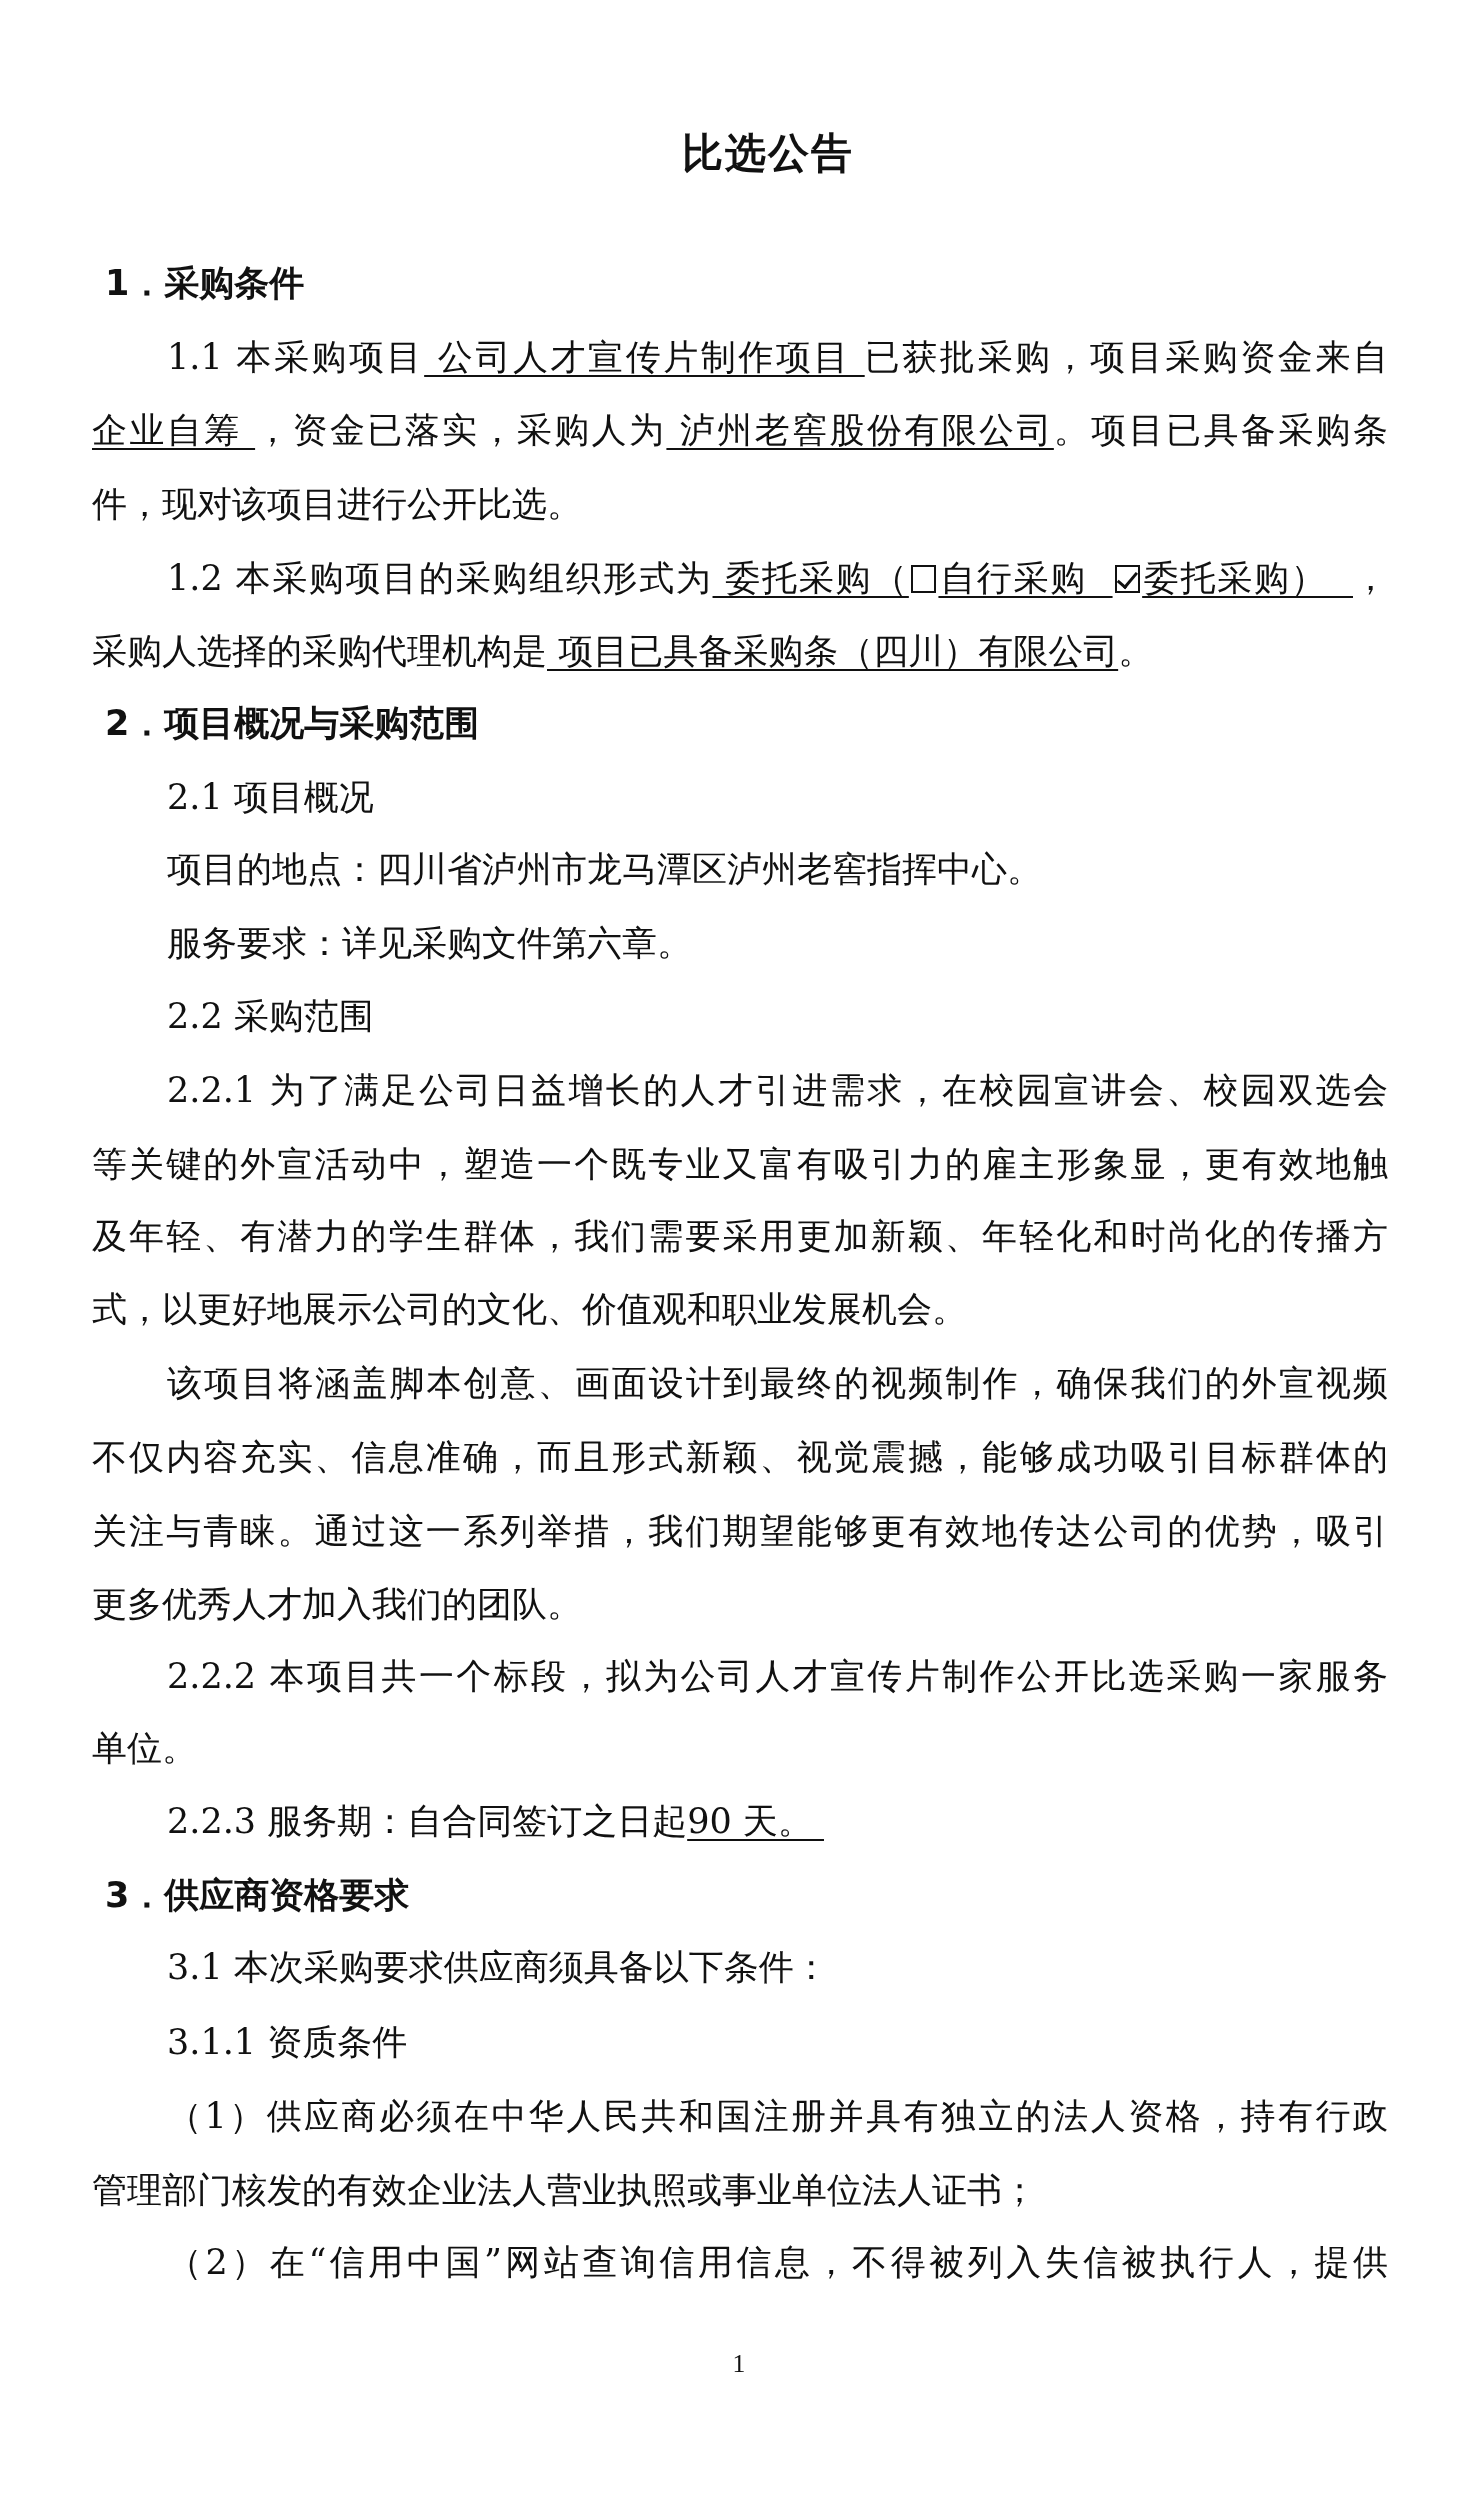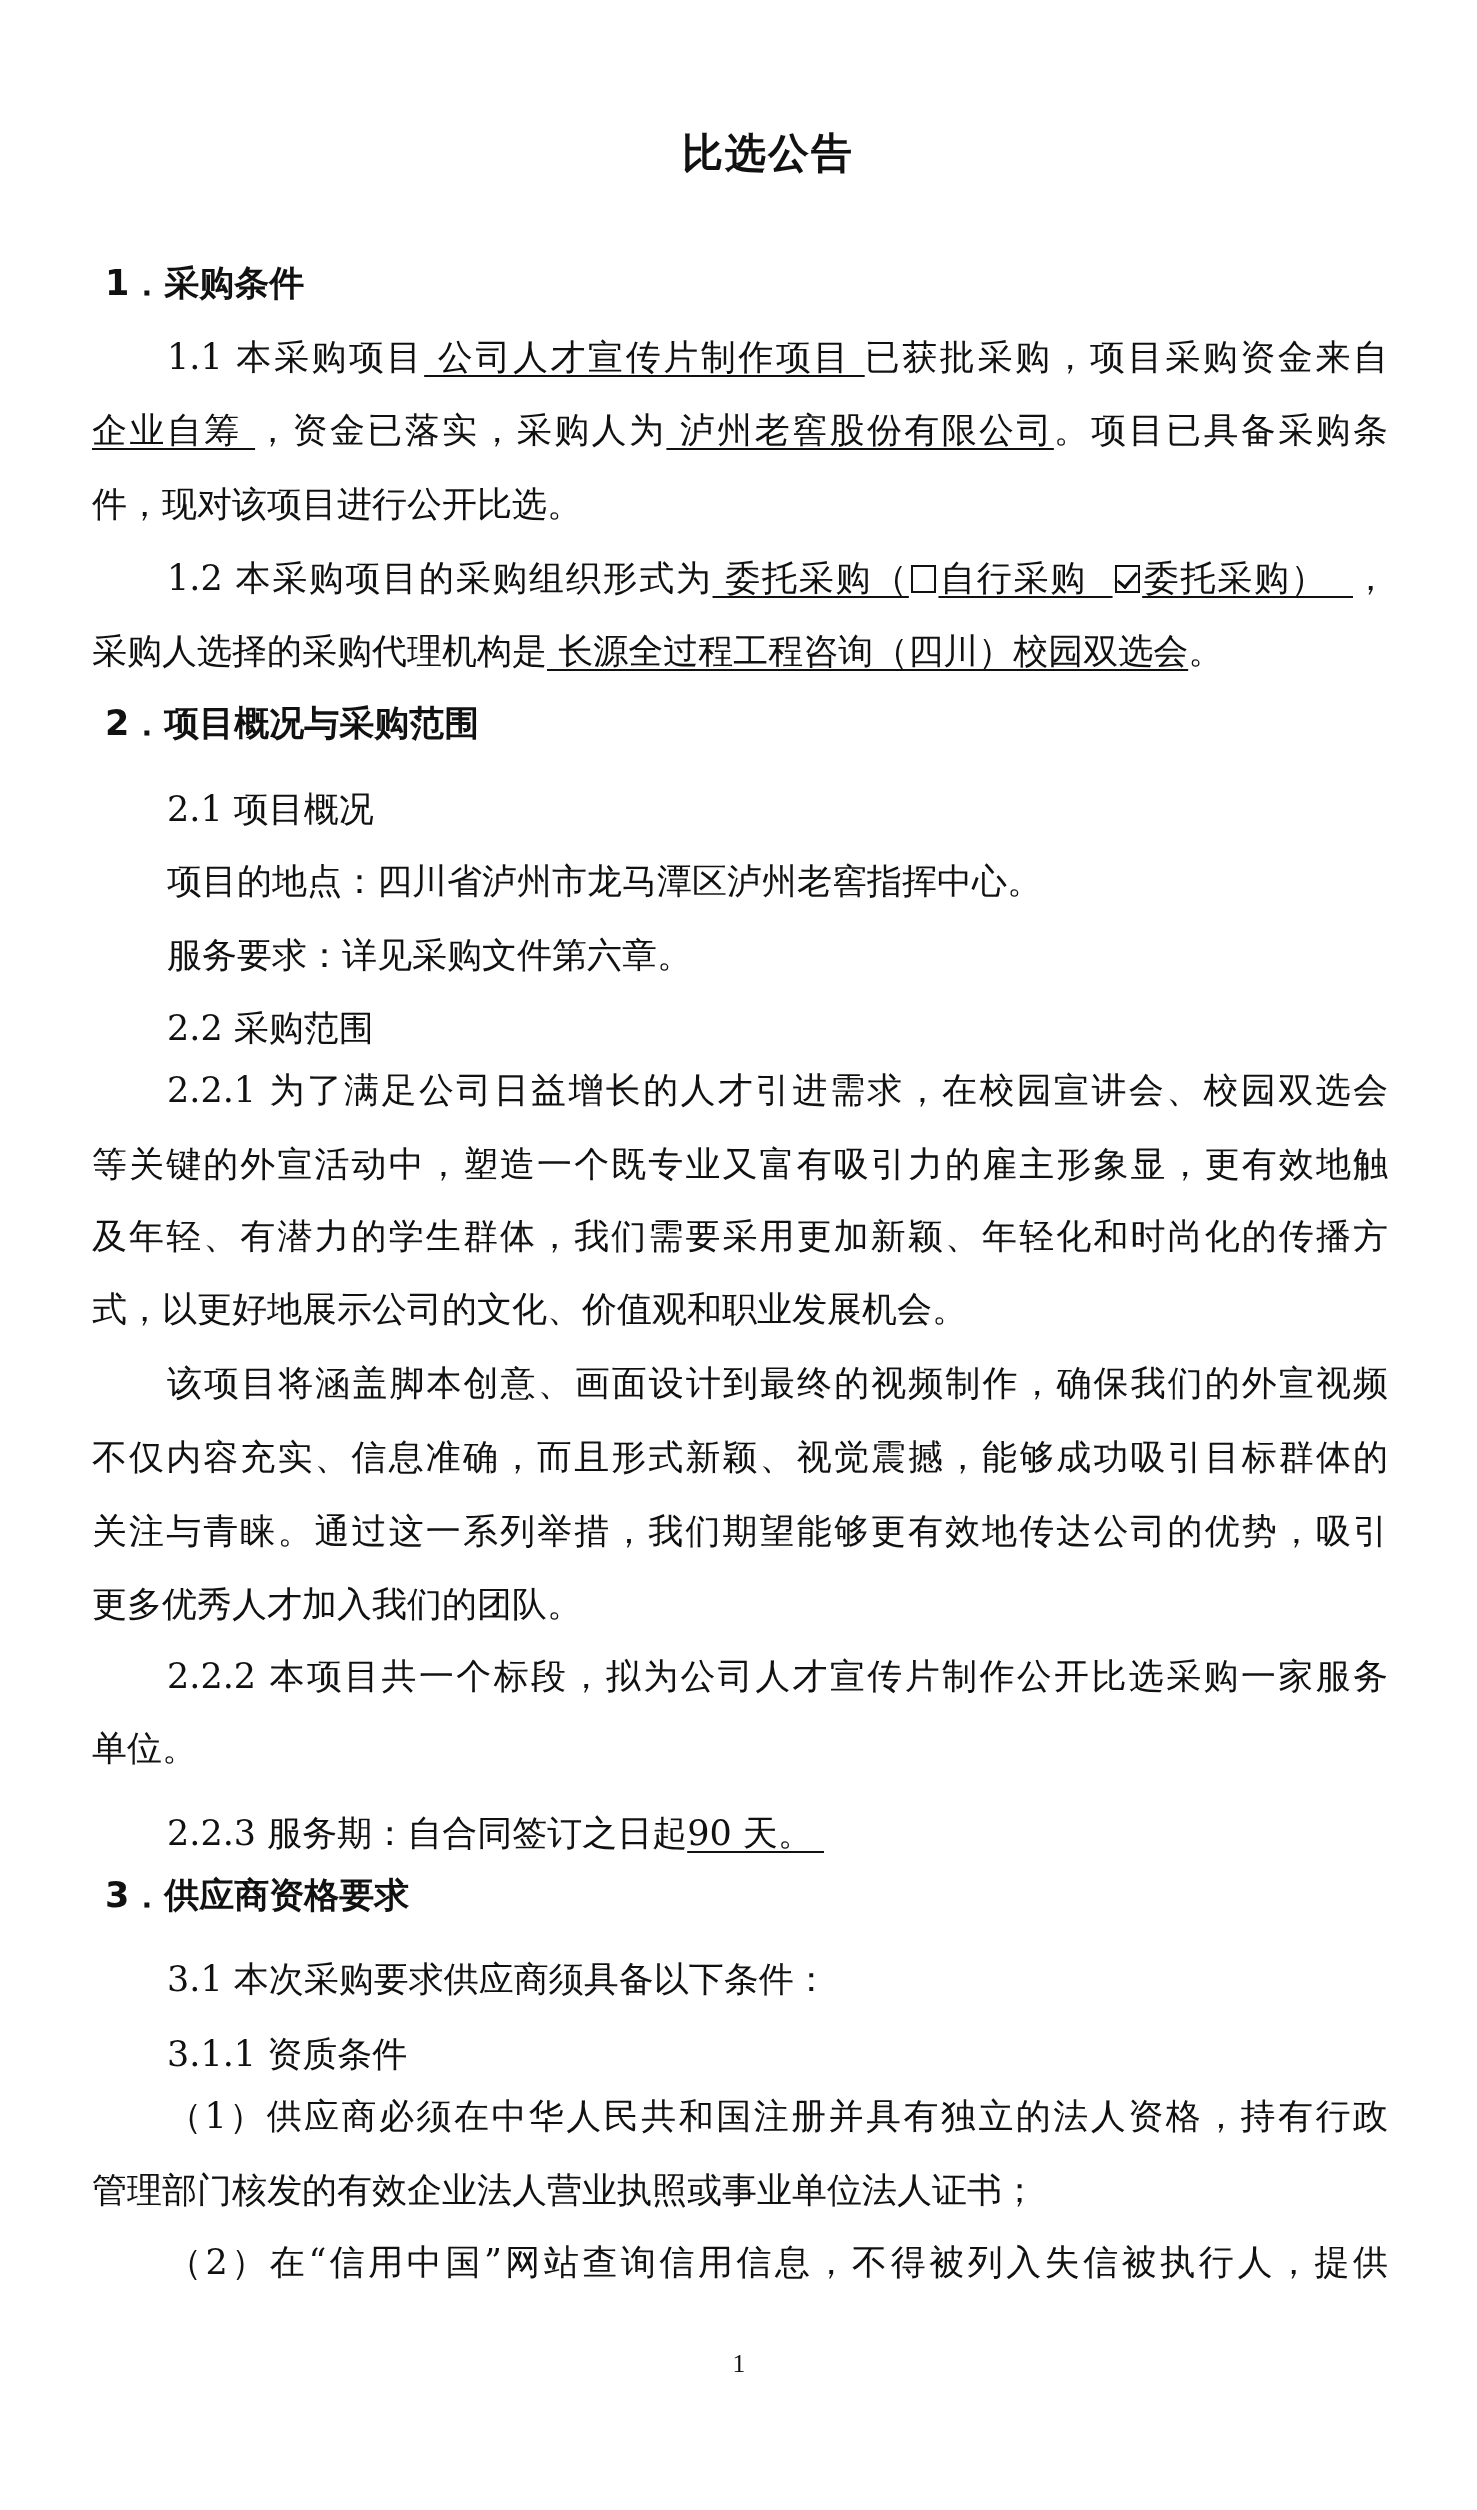--- a/index.html
+++ b/index.html
@@ -5,21 +5,21 @@
   html, body { margin: 0; padding: 0; background: #ffffff; }
   body { width: 1478px; height: 2511px; position: relative; overflow: hidden;
          font-family: "DejaVu Serif", "Liberation Serif", serif; color: #111111; }
   .page { position: absolute; left: 0; top: 0; width: 1478px; height: 2511px; background: #fff; }
   .title { position: absolute; left: 0; width: 1478px; top: 128px; text-align: center;
            font-family: "DejaVu Sans", "Liberation Sans", sans-serif; font-weight: bold;
            font-size: 41px; letter-spacing: 2px; line-height: 51px; padding-left: 29px; }
   .line { position: absolute; font-size: 35px; line-height: 43px; white-space: nowrap; }
   .just { left: 92px; width: 1296px; text-align: justify; text-align-last: justify; }
   .h { left: 92px; font-family: "DejaVu Sans", "Liberation Sans", sans-serif; font-weight: bold; font-size: 35px; margin-left: 13px; }
-  .ind { left: 167px; margin-top: 12px; }
+  .ind { left: 167px; }
   .left { left: 92px; }
   .u { text-decoration: underline; text-decoration-thickness: 2px; text-underline-offset: 5.9px; white-space: pre; }
   .box { display: inline-block; width: 25.6px; height: 27.6px; border: 2px solid #111; box-sizing: border-box;
          vertical-align: -3px; margin: 0 2px; position: relative; }
   .box.checked::after { content: ""; position: absolute; left: 5.9px; top: 1px; width: 7.9px; height: 16.7px;
          border-right: 3px solid #111; border-bottom: 3px solid #111; transform: rotate(40deg); }
   .pageno { position: absolute; left: 0; width: 1478px; top: 2349px; text-align: center;
             font-family: "Liberation Serif", serif; font-size: 25.6px; }
 </style>
 </head>
@@ -32,21 +32,21 @@
   <div class="line h" style="top:262px">1．采购条件</div>
 
   <div class="line just" style="top:336px; left:167px; width:1221px"><span>1.1 本采购项目</span><span class="u"> 公司人才宣传片制作项目 </span><span>已获批采购，项目采购资金来自</span></div>
 
   <div class="line just" style="top:409px"><span class="u">企业自筹 </span><span>，资金已落实，采购人为</span><span class="u"> 泸州老窖股份有限公司</span><span>。项目已具备采购条</span></div>
 
   <div class="line left" style="top:483px">件，现对该项目进行公开比选。</div>
 
   <div class="line just" style="top:557px; left:167px; width:1221px"><span>1.2 本采购项目的采购组织形式为</span><span class="u"><span> 委托采购（</span><span class="box"></span><span>自行采购  </span><span class="box checked"></span><span>委托采购）  </span></span><span>，</span></div>
 
-  <div class="line left" style="top:630px"><span>采购人选择的采购代理机构是</span><span class="u"> 长源全过程工程咨询（四川）校园双选会</span><span>。</span></div>
+  <div class="line left" style="top:630px"><span>采购人选择的采购代理机构是</span><span class="u"> 项目已具备采购条（四川）有限公司</span><span>。</span></div>
 
   <div class="line h" style="top:702px">2．项目概况与采购范围</div>
   <div class="line ind" style="top:776px">2.1  项目概况</div>
   <div class="line ind" style="top:848px">项目的地点：四川省泸州市龙马潭区泸州老窖指挥中心。</div>
   <div class="line ind" style="top:922px">服务要求：详见采购文件第六章。</div>
   <div class="line ind" style="top:995px">2.2  采购范围</div>
 
   <div class="line just" style="top:1069px; left:167px; width:1221px">2.2.1 为了满足公司日益增长的人才引进需求，在校园宣讲会、校园双选会</div>
   <div class="line just" style="top:1215px">及年轻、有潜力的学生群体，我们需要采用更加新颖、年轻化和时尚化的传播方</div>
   <div class="line just" style="top:1143px">等关键的外宣活动中，塑造一个既专业又富有吸引力的雇主形象显，更有效地触</div>

